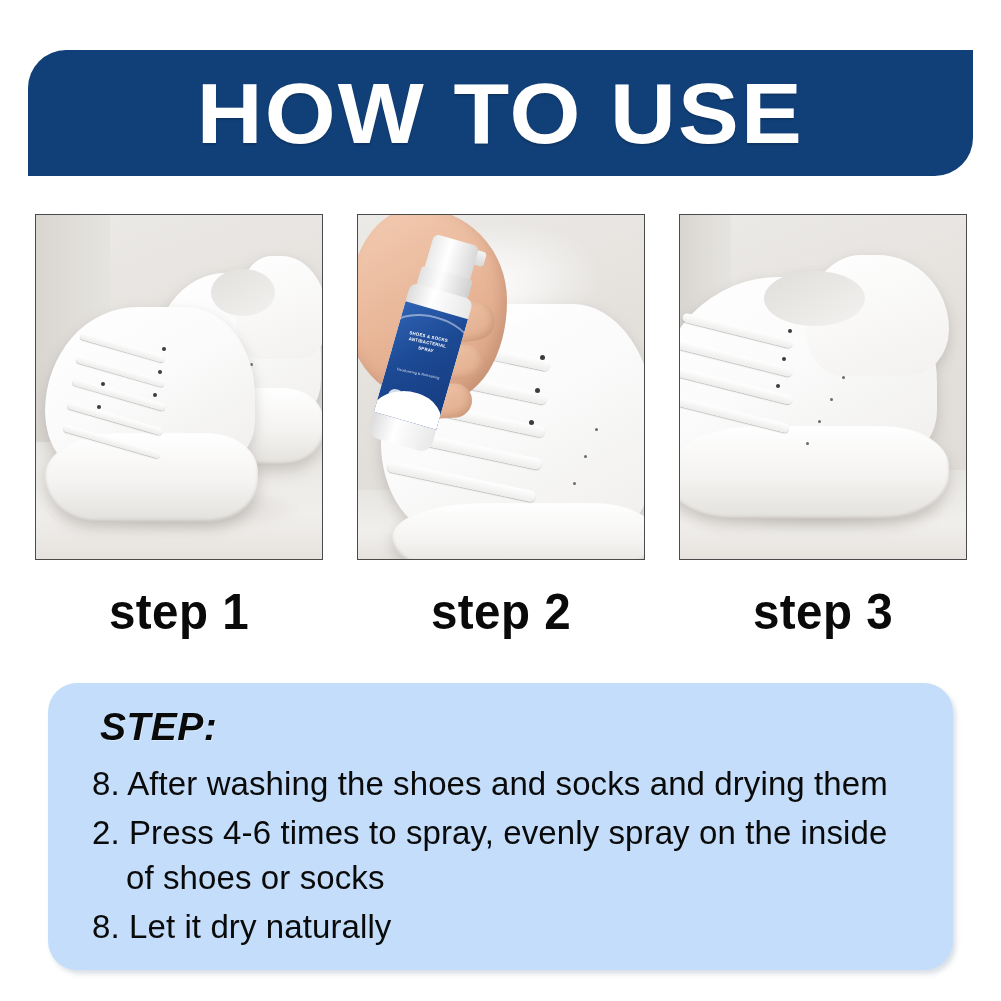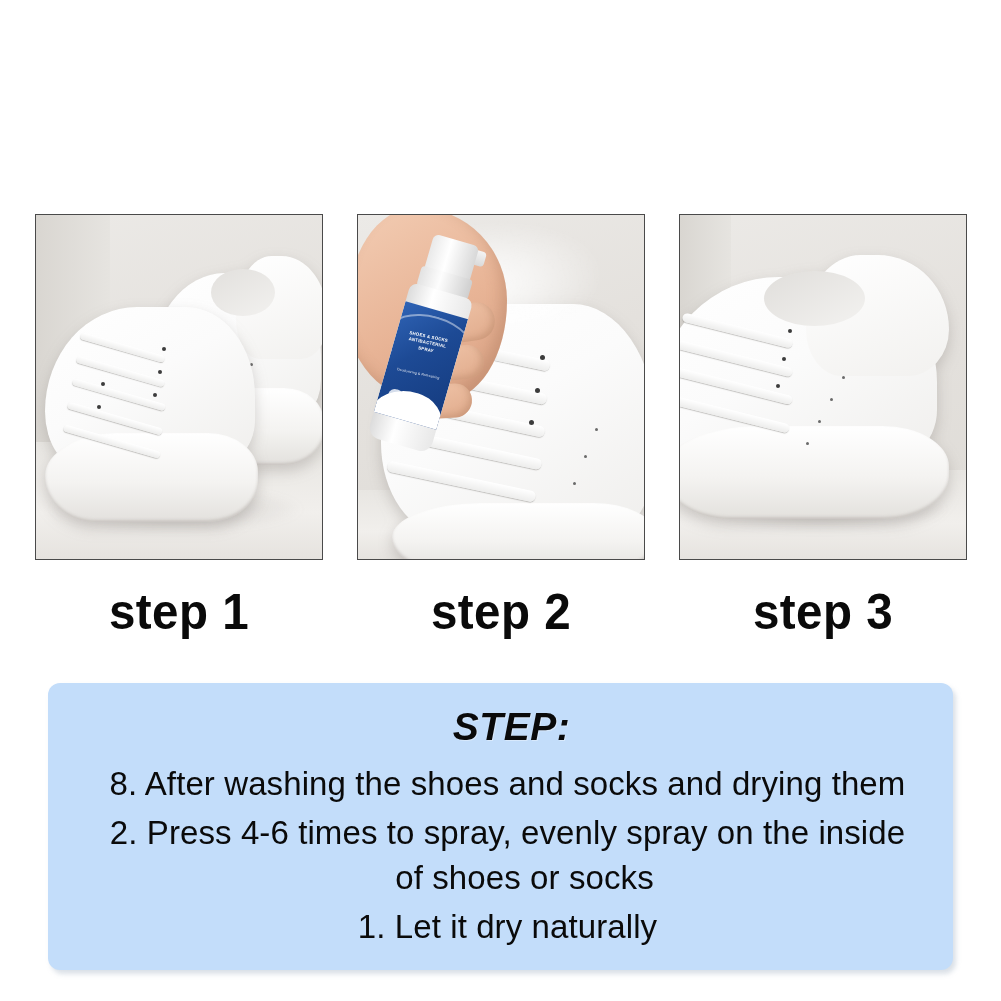--- a/index.html
+++ b/index.html
@@ -309,25 +309,24 @@
   }
 
   
   .instruction-box {
     position: absolute;
     left: 48px;
     top: 683px;
     width: 905px;
     height: 287px;
     background: #c3ddfa;
-    border-radius: 12px;
+    border-radius: 29px;
     box-sizing: border-box;
     padding: 22px 30px 20px 30px;
     box-shadow: 3px 4px 5px rgba(150,165,185,0.35);
-    text-align: center;
   }
   .step-heading {
     font-family: "Liberation Sans Narrow", "Liberation Sans", sans-serif;
     font-weight: bold;
     font-style: italic;
     font-size: 39px;
     color: #0a0a0a;
     letter-spacing: 0.5px;
     margin: 0 0 12px 22px;
     text-shadow: 1px 1px 0 rgba(255,255,255,0.35);
@@ -347,20 +346,23 @@
     padding-left: 34px;
     text-indent: -34px;
     letter-spacing: 0.1px;
   }
 </style>
 </head>
 <body>
 
 <div class="page">
 
+  <div class="header-banner">
+    <div class="header-title">HOW TO USE</div>
+  </div>
 
   <div class="steps-row">
 
     <div class="step-panel">
       <div class="photo">
         <div class="wall"></div>
         <div class="wall-edge"></div>
         <div class="floor"></div>
         <div class="floor-shadow"></div>
 
@@ -472,17 +474,17 @@
     <div class="caption">step 1</div>
     <div class="caption">step 2</div>
     <div class="caption">step 3</div>
   </div>
 
   <div class="instruction-box">
     <div class="step-heading">STEP:</div>
     <ul class="step-list">
       <li>8. After washing the shoes and socks and drying them</li>
       <li>2. Press 4-6 times to spray, evenly spray on the inside of shoes or socks</li>
-      <li>1. Let it dry naturally</li>
+      <li>8. Let it dry naturally</li>
     </ul>
   </div>
 
 </div>
 
 </body></html>

